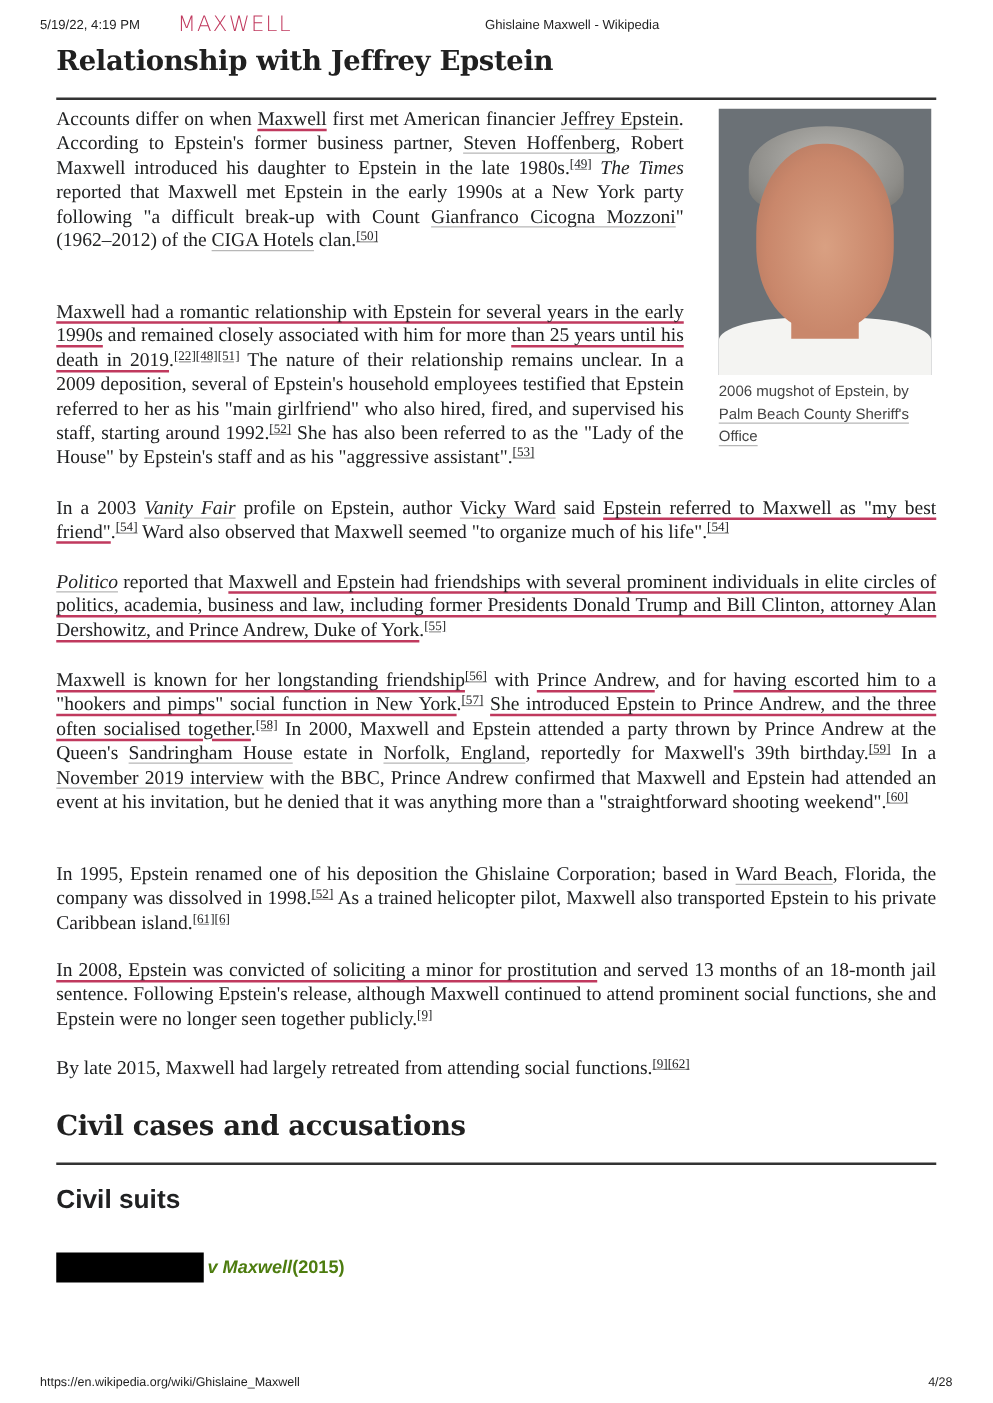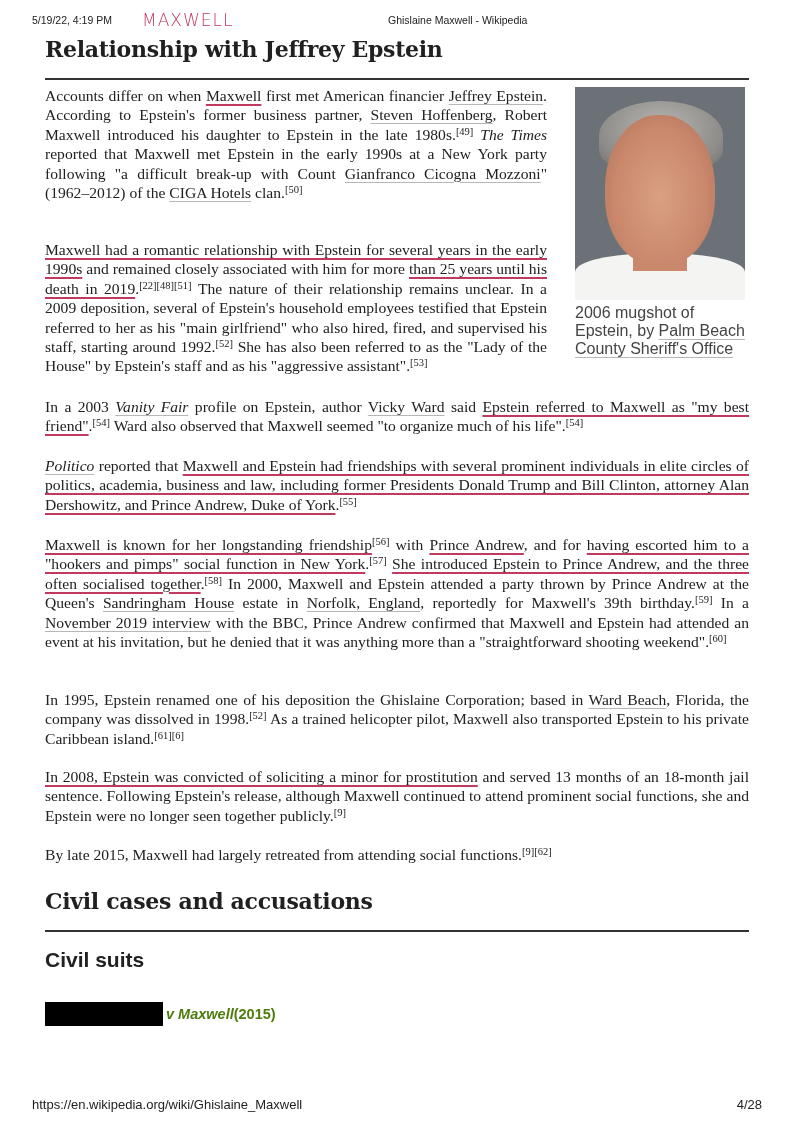--- a/index.html
+++ b/index.html
@@ -10,38 +10,38 @@
   .print-title { position: absolute; left: 356px; top: 0; }
   .handwritten { position: absolute; left: 110px; top: -4px; font-family: "DejaVu Sans", sans-serif;
     font-size: 17px; color: #c0395e; letter-spacing: 1px; font-weight: 300; }
   h2.section { position: absolute; left: 45px; width: 704px; margin: 0;
     font-family: "DejaVu Serif", serif; font-weight: bold; font-size: 22px; color: #202020;
     border-bottom: 2.5px solid #333; padding-bottom: 16px; letter-spacing: -0.3px; }
   .body-text { font-family: "Liberation Serif", serif; font-size: 15.6px; line-height: 19.4px; color: #202122; text-align: justify; }
   .para { position: absolute; left: 45px; margin: 0; }
   .lnk { text-decoration: underline; text-decoration-color: #b7b7b7; text-decoration-thickness: 1px; text-underline-offset: 3px; }
   .hl { text-decoration: underline; text-decoration-color: #c0395e; text-decoration-thickness: 1.5px; text-underline-offset: 3px; }
-  sup { font-size: 10.5px; line-height: 0; vertical-align: 5px; text-decoration-color:#999;margin-top:44px; }
+  sup { font-size: 10.5px; line-height: 0; vertical-align: 5px; text-decoration: underline; text-decoration-color:#999;margin-top:44px; }
   .figure { position: absolute; left: 575px; top: 87px; width: 170px; }
   .mugshot { width: 170px; height: 213px; background: #6b7176; position: relative; overflow: hidden; }
   .face { position: absolute; left: 30px; top: 28px; width: 110px; height: 150px; border-radius: 48% 48% 45% 45%;
     background: radial-gradient(ellipse at 50% 55%, #d9a082 0%, #c9876b 60%, #a8705a 100%); }
   .hair { position: absolute; left: 24px; top: 14px; width: 124px; height: 70px; border-radius: 50% 50% 30% 30%;
     background: radial-gradient(ellipse at 50% 40%, #b9b8b4 0%, #8d8c88 70%, #6d6c68 100%); }
   .shirt { position: absolute; left: 0; bottom: 0; width: 170px; height: 46px; background: #f4f4f2;
     border-radius: 40% 40% 0 0; }
   .neck { position: absolute; left: 58px; top: 160px; width: 54px; height: 24px; background: #c9876b; }
-  .caption { font-family: "Liberation Sans", sans-serif; font-size: 16px; line-height: 18px; color: #444; margin-top: 4px; }
+  .caption { font-family: "Liberation Sans", sans-serif; font-size: 12px; line-height: 18px; color: #444; margin-top: 4px; }
   h3.sub { position: absolute; left: 45px; top: 948px; margin: 0; font-family: "Liberation Sans", sans-serif;
     font-weight: bold; font-size: 21px; color: #202122; }
   .case { position: absolute; left: 45px; top: 1002px; font-family: "Liberation Sans", sans-serif; font-size: 14.5px;
     font-weight: bold; color: #4d7c0f; display: flex; align-items: center; }
   .redaction { display: inline-block; width: 118px; height: 24px; background: #000; margin-right: 3px; }
   .print-footer { position: absolute; bottom: 10px; left: 32px; right: 32px; font-family: "Liberation Sans", sans-serif;
-    font-size: 13px; color: #222; }
+    font-size: 10px; color: #222; }
   .page-num { position: absolute; right: 0; top: 0; }
 </style>
 </head>
 <body>
 
 <div class="print-header">
   <span class="print-date">5/19/22, 4:19 PM</span>
   <span class="handwritten">MAXWELL</span>
   <span class="print-title">Ghislaine Maxwell - Wikipedia</span>
 </div>

